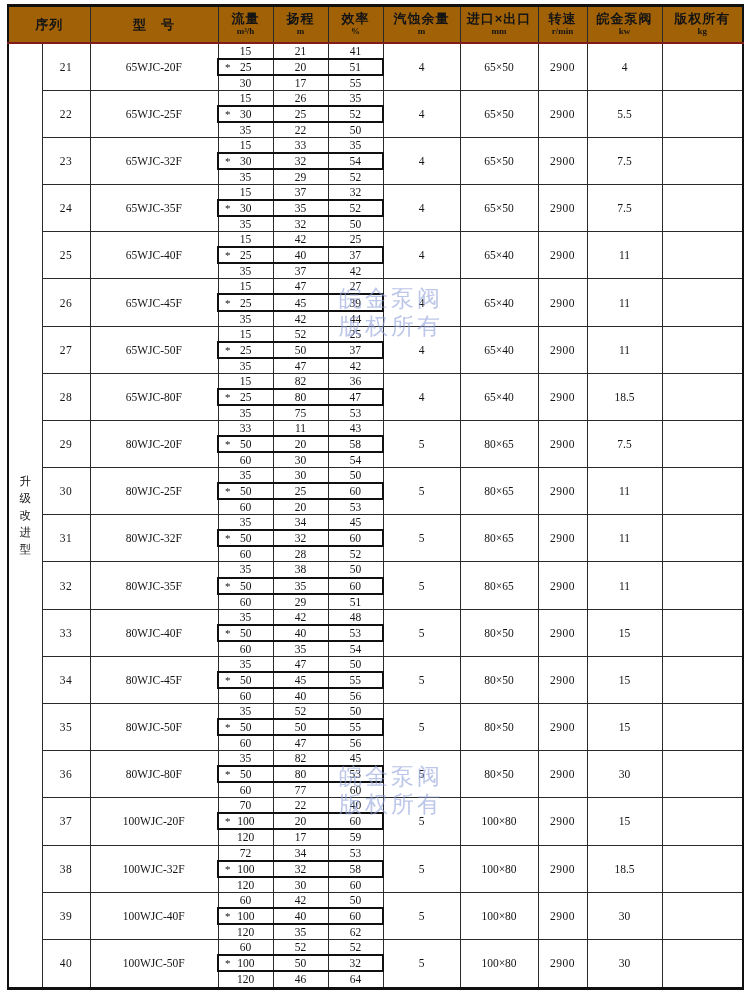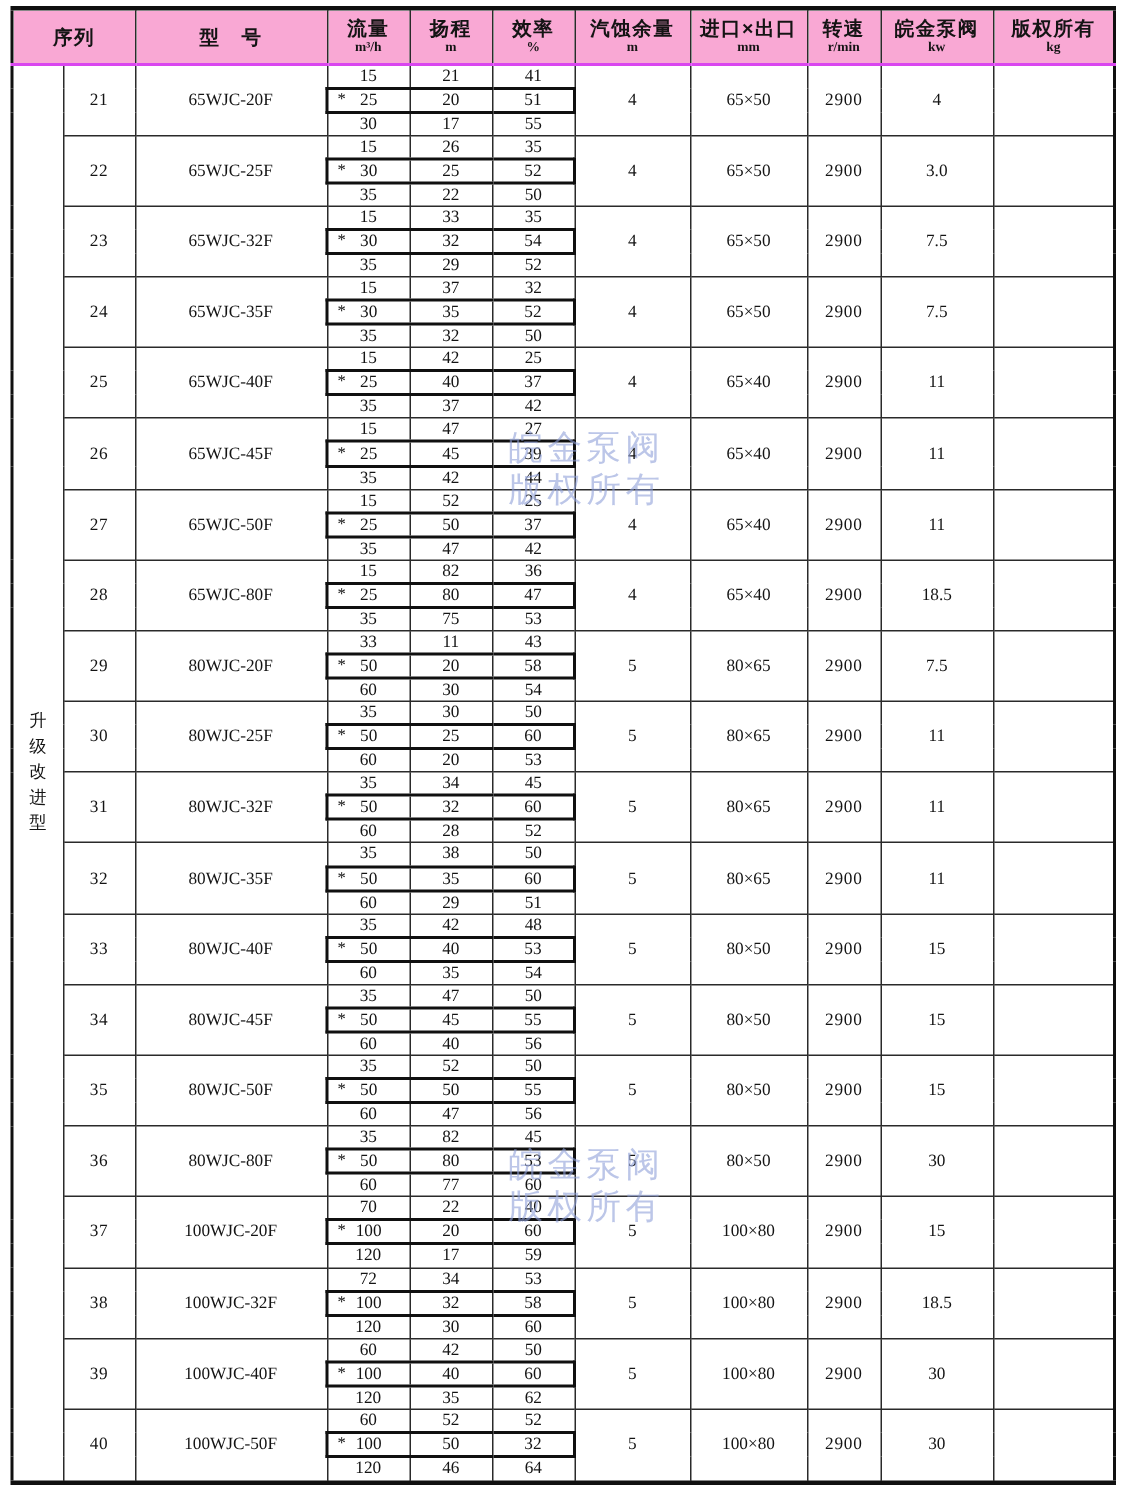--- a/index.html
+++ b/index.html
@@ -15,22 +15,22 @@
     border: 2px solid #101010;
     border-top-width: 3px; border-bottom-width: 3px;
   }
   .spec th, .spec td {
     border: 1px solid #2a2a2a;
     text-align: center; vertical-align: middle;
     padding: 0; overflow: hidden;
   }
   .spec thead tr { height: 37px; }
   .spec thead th {
-    background: #f9a8d4;
-    border-bottom: 2px solid #d946ef;
+    background: #a16207;
+    border-bottom: 2px solid #7f1d1d;
     font-family: "Liberation Sans", "DejaVu Sans", sans-serif;
   }
   .h-cn { display: block; font-size: 13px; font-weight: 700; line-height: 15px; letter-spacing: 1px; }
   .h-unit { display: block; font-size: 9px; font-weight: 700; line-height: 11px;
             font-family: "Liberation Serif", "DejaVu Serif", serif; letter-spacing: 0; text-align: center; }
   .spec tbody td { font-size: 11.5px; }
   .c-side {
     white-space: pre-line; font-size: 15px; line-height: 17px;
     font-family: "Liberation Sans", "DejaVu Sans", sans-serif; font-weight: 400;
   }
@@ -145,21 +145,21 @@
       </tr>
       <tr>
         <td class="c-seq" rowspan="3">22</td>
         <td class="c-model" rowspan="3">65WJC-25F</td>
         <td class="c-flow"><span class="num">15</span></td>
         <td class="c-head">26</td>
         <td class="c-eff">35</td>
         <td class="c-npsh" rowspan="3">4</td>
         <td class="c-ports" rowspan="3">65×50</td>
         <td class="c-speed" rowspan="3">2900</td>
-        <td class="c-power" rowspan="3">3.0</td>
+        <td class="c-power" rowspan="3">5.5</td>
         <td class="c-weight" rowspan="3"></td>
       </tr>
       <tr class="rated">
         <td class="c-flow"><span class="star">*</span><span class="num">30</span></td>
         <td class="c-head">25</td>
         <td class="c-eff">52</td>
       </tr>
       <tr>
         <td class="c-flow"><span class="num">35</span></td>
         <td class="c-head">22</td>

